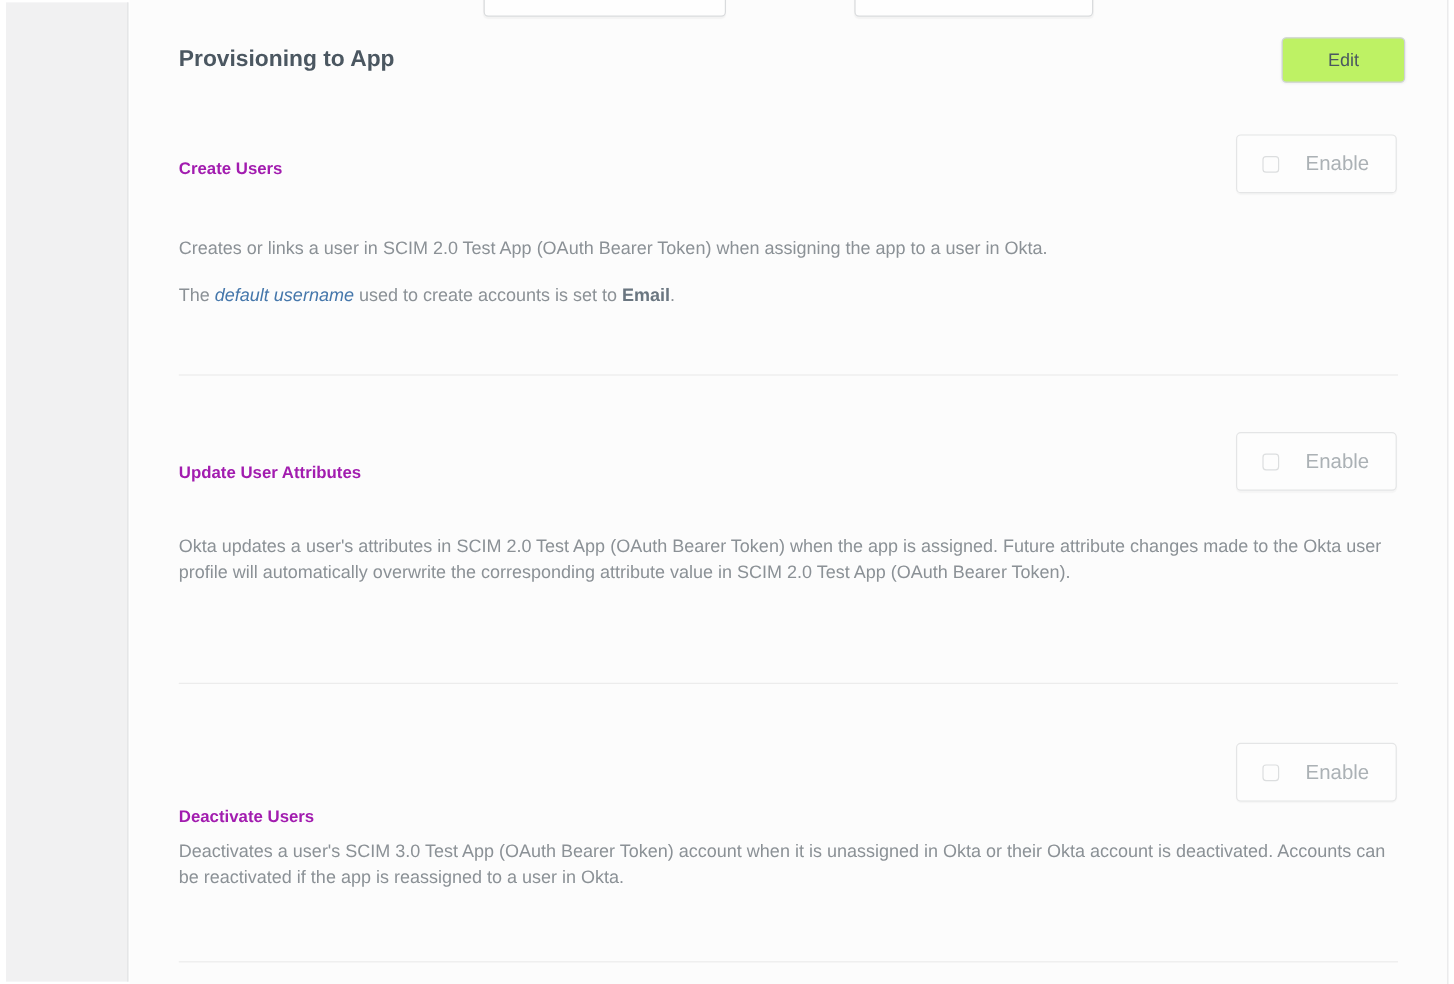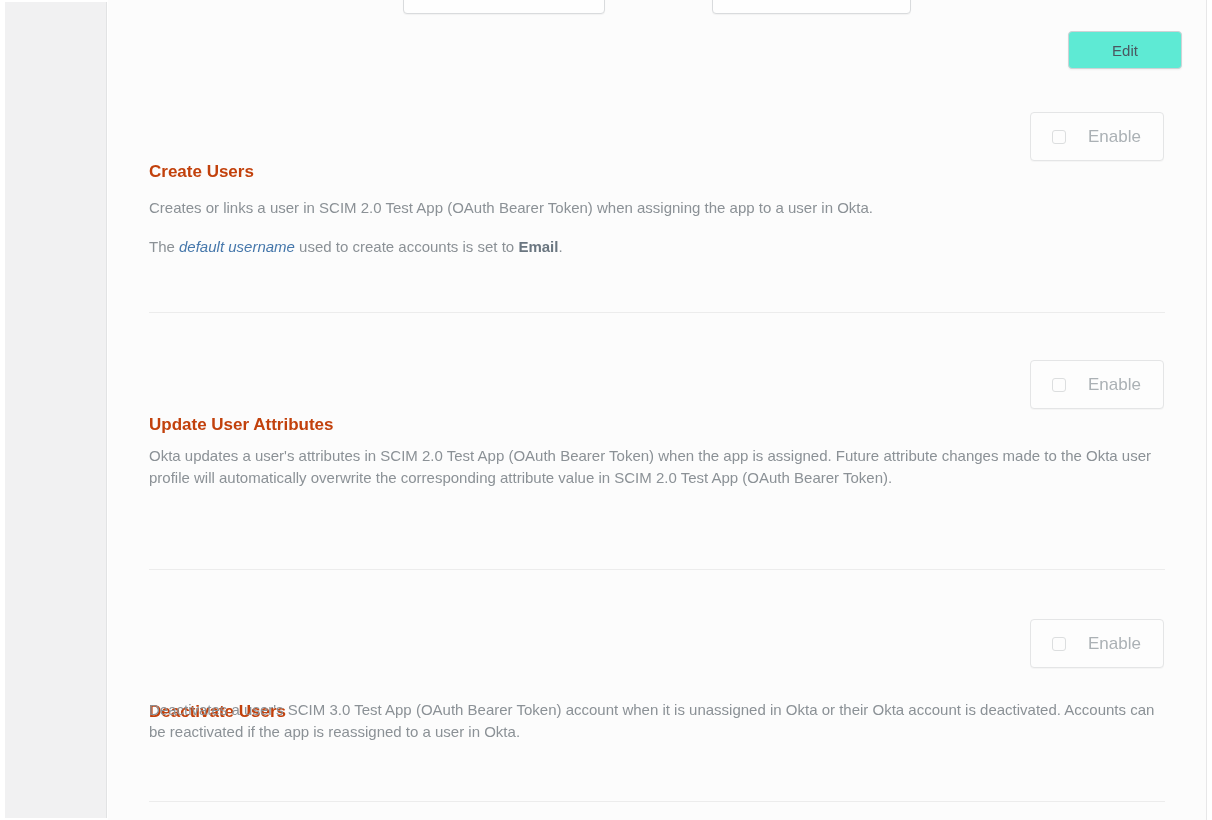--- a/index.html
+++ b/index.html
@@ -17,27 +17,27 @@
     background:#e7e7e8; }
 
   .cutoff-box { position:absolute; top:-22px; height:36px; background:#fefefe;
     border:1px solid #d9dbdd; border-radius:4px; box-shadow:0 1px 1px rgba(0,0,0,.04); }
   .cutoff-left { left:295px; width:202px; }   
   .cutoff-right { left:604px; width:199px; }
 
   .page-title { position:absolute; left:41px; top:38px; font-size:19px; line-height:24px;
     color:#4b5761; }
 
-  .btn-edit { position:absolute; left:960px; top:31px; width:114px; height:38px;
-    background:#5eead4; border:1px solid #ced2d5; border-radius:4px;
+  .btn-edit { position:absolute; left:960px; top:31px; width:103px; height:38px;
+    background:#bef264; border:1px solid #ced2d5; border-radius:4px;
     box-shadow:0 1px 2px rgba(0,0,0,.05);
     font-family:inherit; font-size:15px; color:#4b5761; cursor:pointer; }
 
-  .section-title { position:absolute; left:41px; font-size:17px; line-height:20px;
-    color:#c2410c;margin-top:32px; }
+  .section-title { position:absolute; left:41px; font-size:14px; line-height:20px;
+    color:#a21caf; }
   .t-create { top:130px; }
   .t-update { top:383px; }
   .t-deactivate { top:670px; }
 
   .enable-btn { position:absolute; left:922px; width:134px; height:49px;
     background:#fdfdfd; border:1px solid #e4e5e6; border-radius:4px;
     box-shadow:0 1px 1px rgba(0,0,0,.03);
     display:flex; align-items:center; padding-left:21px;
     font-family:inherit; cursor:default; }
   .e-create { top:112px; }
@@ -67,20 +67,21 @@
 
 <div class="page">
 
   <div class="sidebar"></div>
 
   <div class="content">
 
     <div class="cutoff-box cutoff-left"></div>
     <div class="cutoff-box cutoff-right"></div>
 
+    <h1 class="page-title">Provisioning to App</h1>
     <button class="btn-edit">Edit</button>
 
     <h2 class="section-title t-create">Create Users</h2>
     <button class="enable-btn e-create">
       <span class="enable-checkbox"></span>
       <span class="enable-label">Enable</span>
     </button>
     <p class="para p-create-1">Creates or links a user in SCIM 2.0 Test App (OAuth Bearer Token) when assigning the app to a user in Okta.</p>
     <p class="para p-create-2"><span>The </span><a class="link">default username</a><span> used to create accounts is set to </span><span class="emphasis">Email</span><span>.</span></p>
 

